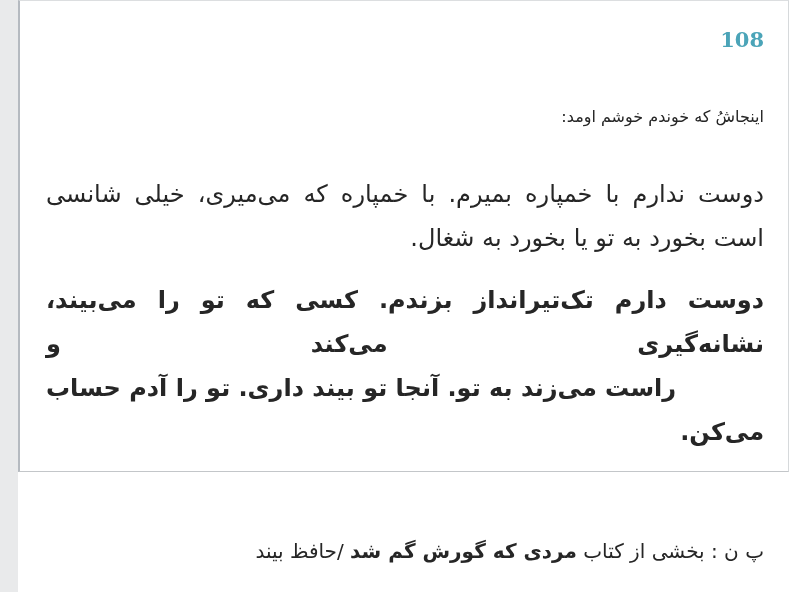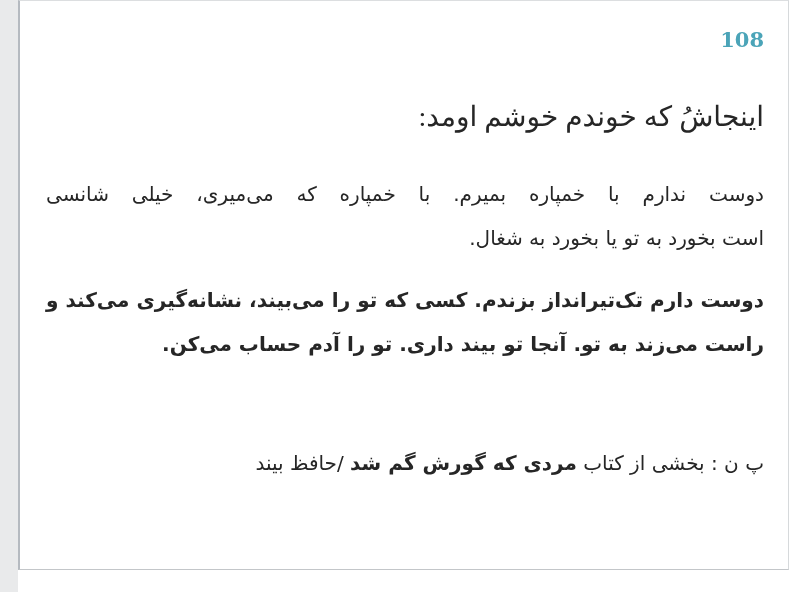--- a/index.html
+++ b/index.html
@@ -21,21 +21,21 @@
     top: 0;
     width: 18px;
     height: 592px;
     background: #e9eaeb;
   }
   .page {
     position: absolute;
     left: 18px;
     top: 0;
     width: 771px;
-    height: 570px;
+    height: 472px;
     box-sizing: border-box;
     background: #ffffff;
     border-top: 1px solid #dcdee0;
     border-right: 1px solid #d6d9db;
     border-bottom: 1px solid #c3c6c9;
     border-left: 2px solid #b5bac0;
     direction: rtl;
     padding: 0 24px 12px 26px;
     color: #262626;
   }
@@ -43,28 +43,27 @@
     margin: 26px 0 0 0;
     font-family: "DejaVu Serif", serif;
     font-weight: bold;
     font-size: 21px;
     line-height: 26px;
     color: #4ba4b8;
     text-align: right;
   }
   .intro {
     margin: 42px 0 0 0;
-    font-size: 28px;
+    font-size: 16px;
     line-height: 44px;
     text-align: right;
-    font-family: Liberation Serif, serif;
   }
   .para {
     margin: 0;
-    font-size: 20px;
+    font-size: 24px;
     line-height: 44px;
   }
   .para-1 { margin-top: 33px; }
   .para-2 { margin-top: 18px; font-weight: bold; }
   .jline {
     text-align: justify;
     text-align-last: justify;
   }
   .jline.last {
     text-align: left;

